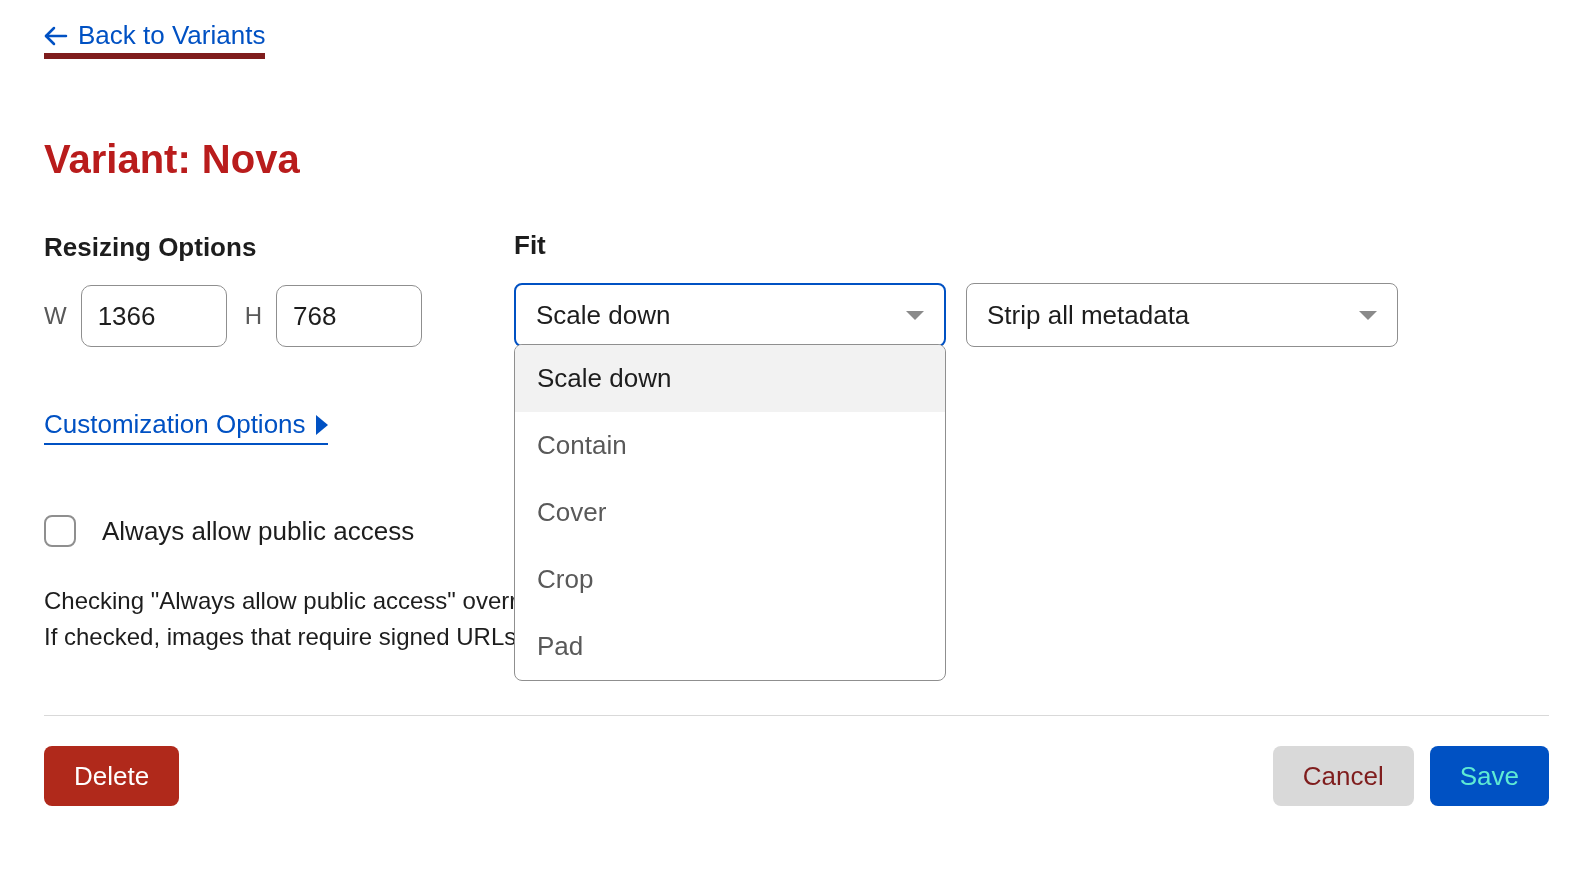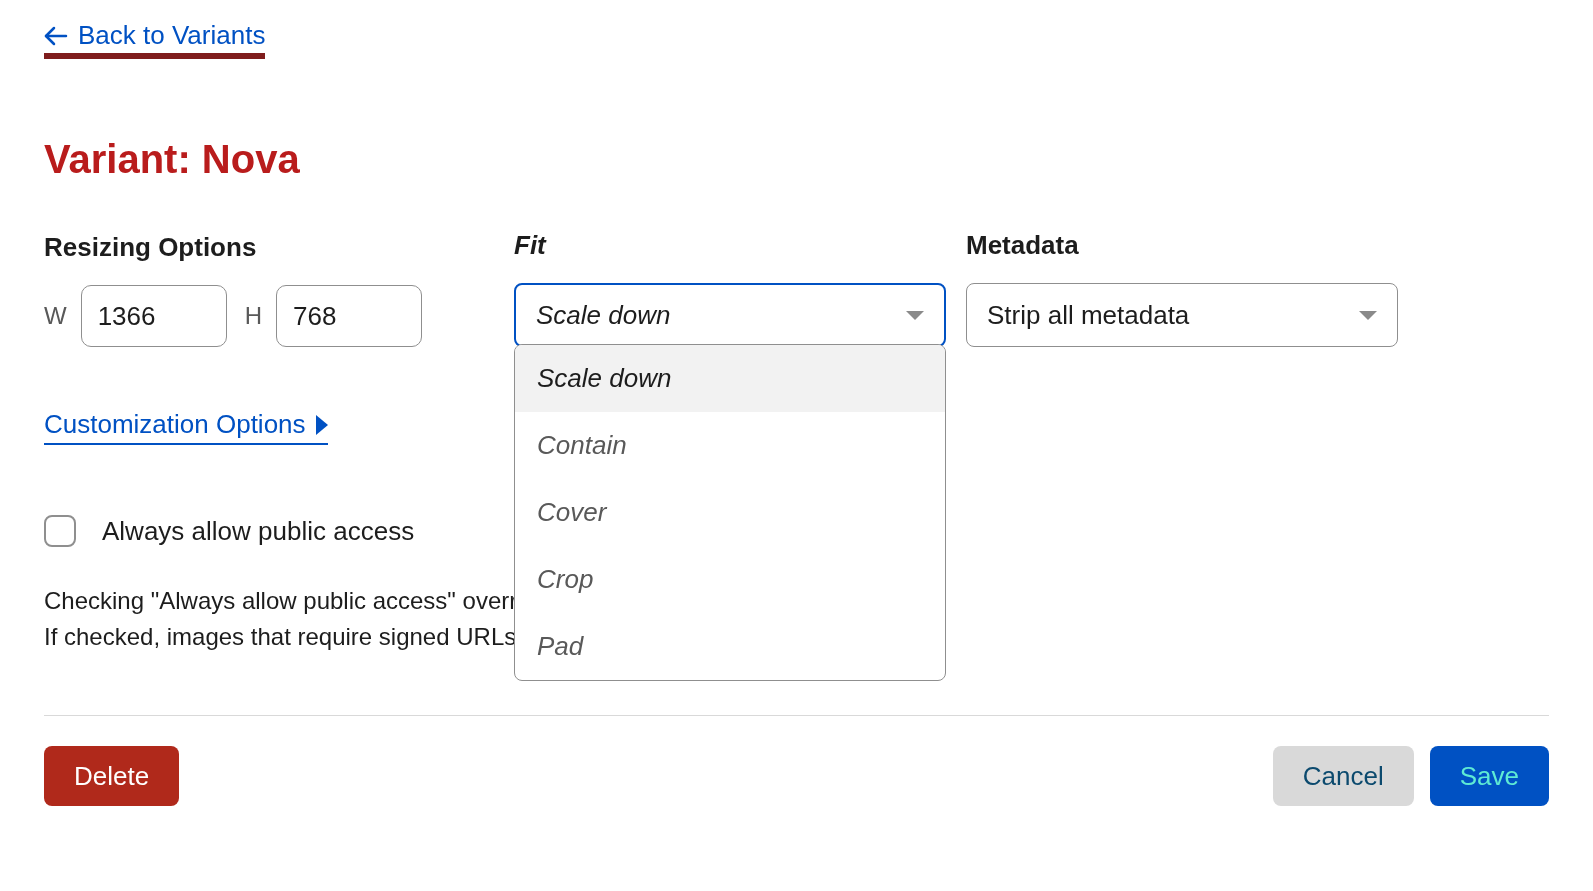--- a/index.html
+++ b/index.html
@@ -28,21 +28,21 @@
       font-weight: 700;
       color: #b91c1c;
       margin-bottom: 48px;
     }
     .form-row {
       display: flex;
       gap: 20px;
       align-items: flex-end;
     }
     .col-resize { width: 450px; flex-shrink: 0; }
-    .col-fit { width: 432px; flex-shrink: 0; position: relative; font-style: italic; }
+    .col-fit { width: 432px; flex-shrink: 0; position: relative; }
     .col-meta { width: 432px; flex-shrink: 0; }
     .section-label {
       font-size: 26px;
       font-weight: 700;
       color: #1d1d1d;
       margin-bottom: 22px;
       display: block;
     }
     .dim-group {
       display: flex;
@@ -174,21 +174,21 @@
       border-radius: 8px;
       cursor: pointer;
       font-family: Liberation Sans, sans-serif;
     }
     .btn-delete {
       background: #b0291b;
       color: #fff;
     }
     .btn-cancel {
       background: #d9d9d9;
-      color: #0c4a6e;
+      color: #7f1d1d;
     }
     .btn-save {
       background: #0051c3;
       color: #5eead4;
     }
     .footer-right { display: flex; gap: 16px; }
   </style>
 </head>
 <body>
 
@@ -229,21 +229,20 @@
     <div class="dropdown-panel">
       <div class="dropdown-item selected">Scale down</div>
       <div class="dropdown-item">Contain</div>
       <div class="dropdown-item">Cover</div>
       <div class="dropdown-item">Crop</div>
       <div class="dropdown-item">Pad</div>
     </div>
   </div>
 
   <div class="col-meta">
-    <span class="section-label">Metadata</span>
     <div class="select-box">
       <span>Strip all metadata</span>
       <span class="caret-down"></span>
     </div>
   </div>
 
 </div>
 
 <div>
   <a class="cust-link">

